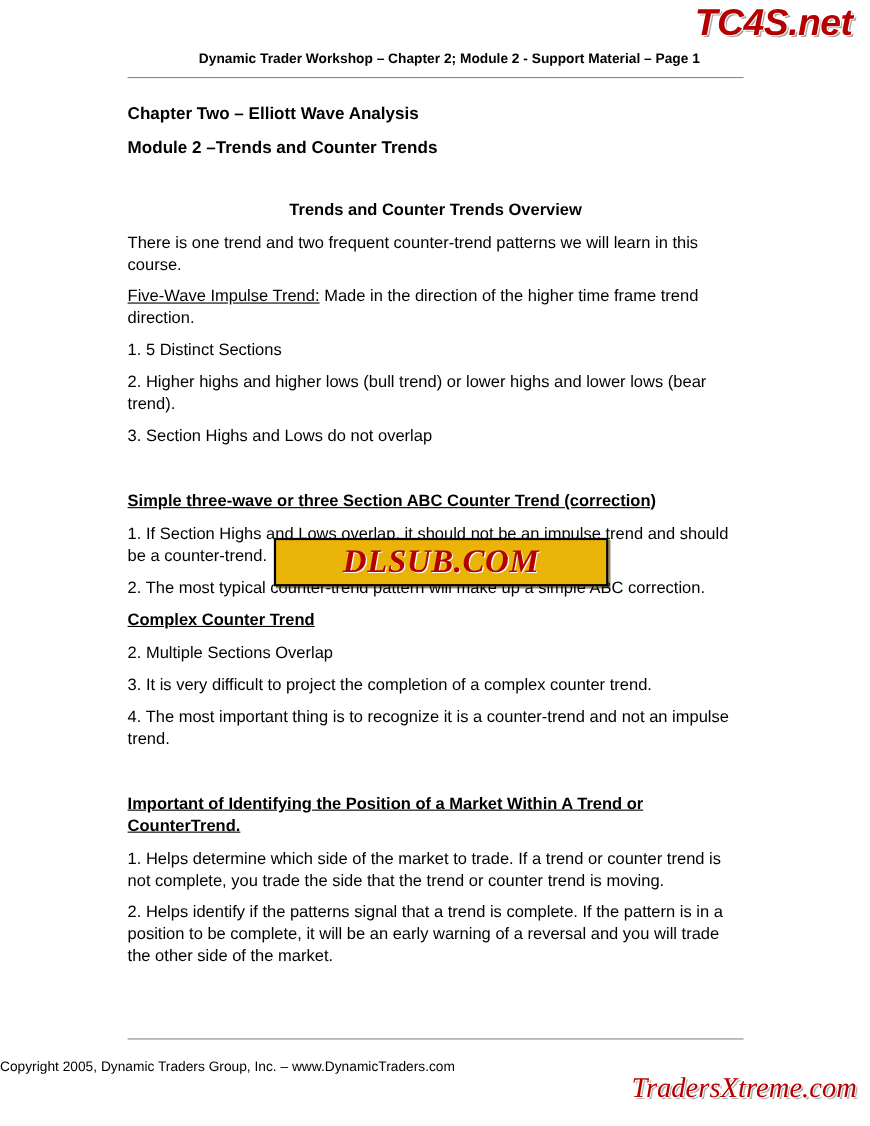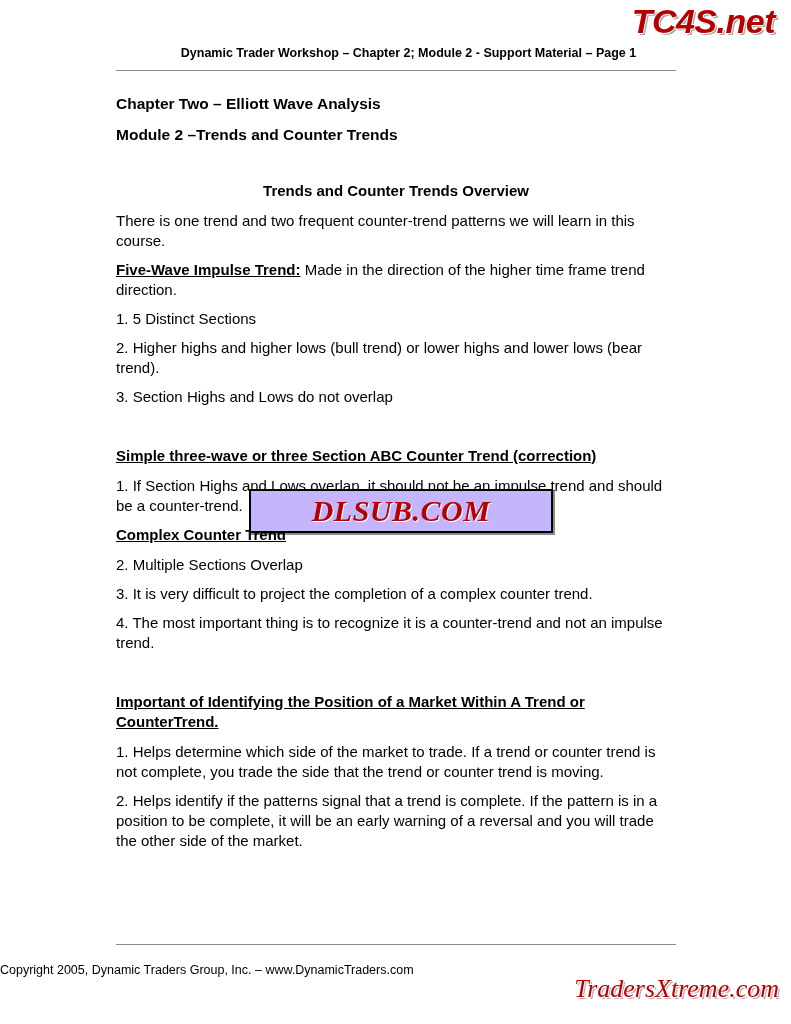--- a/index.html
+++ b/index.html
@@ -30,21 +30,21 @@
        1px 0 0 #ffffff, -1px 0 0 #ffffff, 0 1px 0 #ffffff, 0 -1px 0 #ffffff,
        2px 2px 0 rgba(0,0,0,0.35);
     letter-spacing: -0.5px;
   }
   .wm-mid {
     position: absolute;
     top: 489px;
     left: 249px;
     width: 300px;
     height: 40px;
-    background: #c4b5fd;
+    background: #eab308;
     border: 2px solid #000000;
     box-shadow: 2px 2px 0 rgba(0,0,0,0.45);
     display: flex;
     align-items: center;
     justify-content: center;
   }
   .wm-mid span {
     font-family: "Liberation Serif", serif;
     font-size: 30px;
     font-weight: bold;
@@ -128,21 +128,21 @@
   }
   .sec-head-u {
     font-size: 15px;
     font-weight: bold;
     text-decoration: underline;
     margin: 0 0 10px 0;
     line-height: 20px;
   }
   .gap-md { height: 26px; }
   .gap-lg { height: 30px; }
-  .lead-run { font-weight: bold; text-decoration: underline; }
+  .lead-run { font-weight: normal; text-decoration: underline; }
 </style>
 </head>
 <body>
 
 <div class="page">
 
   <div class="wm-top">TC4S.net</div>
 
   <div class="header-text">Dynamic Trader Workshop – Chapter 2; Module 2 - Support Material – Page 1</div>
   <div class="rule rule-top"></div>
@@ -158,20 +158,21 @@
     <p>There is one trend and two frequent counter-trend patterns we will learn in this course.</p>
     <p><span class="lead-run">Five-Wave Impulse Trend:</span><span> Made in the direction of the higher time frame trend direction.</span></p>
     <p>1. 5 Distinct Sections</p>
     <p>2. Higher highs and higher lows (bull trend) or lower highs and lower lows (bear trend).</p>
     <p>3. Section Highs and Lows do not overlap</p>
 
     <div class="gap-lg"></div>
 
     <div class="sec-head-u">Simple three-wave or three Section ABC Counter Trend (correction)</div>
     <p>1. If Section Highs and Lows overlap, it should not be an impulse trend and should be a counter-trend.</p>
+    <p>2. The most typical counter-trend pattern will make up a simple ABC correction.</p>
 
     <div class="sec-head-u">Complex Counter Trend</div>
     <p>2. Multiple Sections Overlap</p>
     <p>3. It is very difficult to project the completion of a complex counter trend.</p>
     <p>4. The most important thing is to recognize it is a counter-trend and not an impulse trend.</p>
 
     <div class="gap-lg"></div>
 
     <div class="sec-head-u">Important of Identifying the Position of a Market Within A Trend or CounterTrend.</div>
     <p>1. Helps determine which side of the market to trade. If a trend or counter trend is not complete, you trade the side that the trend or counter trend is moving.</p>

